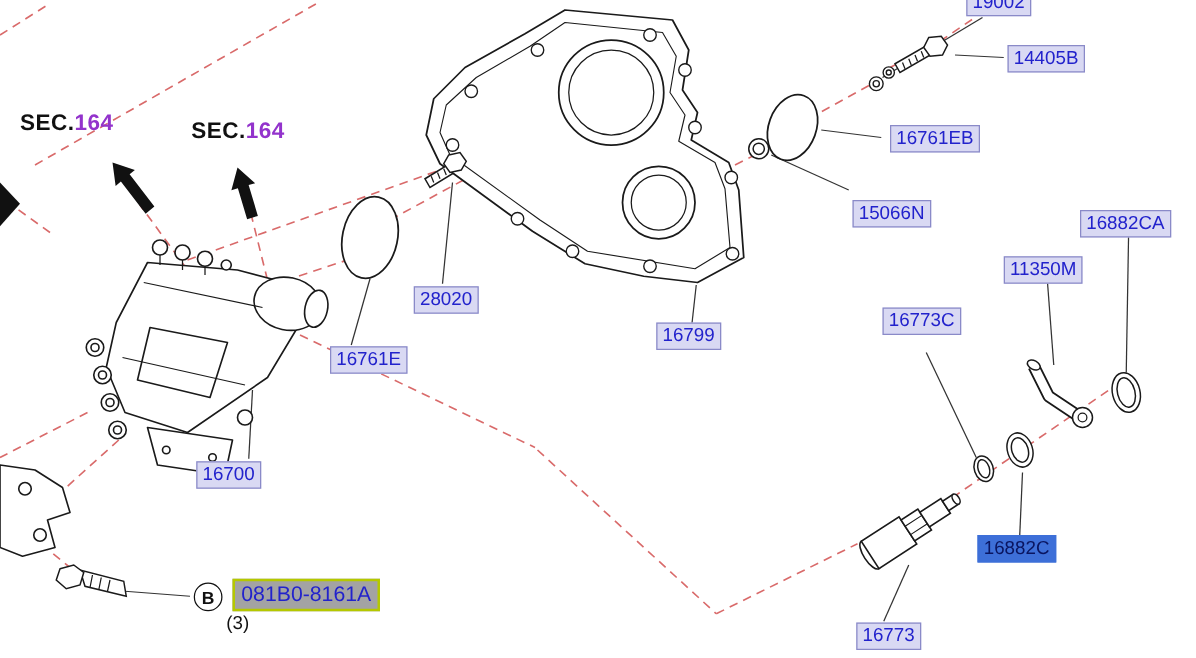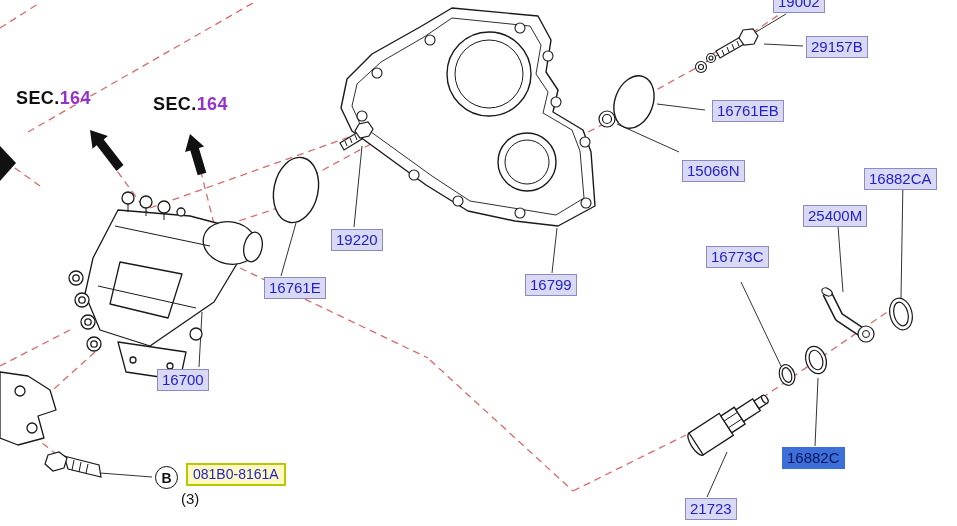--- a/index.html
+++ b/index.html
@@ -16,22 +16,22 @@
     border-color:var(--highlight-bg,#3d6fd8);
   }
   .sec { position:absolute; font-weight:bold; font-size:18px; color:#111; letter-spacing:.4px; }
   .sec .num { color:var(--sec-number-color,#9333cc); }
   .bbadge {
     position:absolute; width:23px; height:23px; border:1.6px solid #111; border-radius:50%;
     color:#111; font-weight:bold; font-size:14px; display:flex; align-items:center; justify-content:center;
     background:#fff;
   }
   .bcode {
-    position:absolute; font-size:14px; line-height:1; color:var(--label-text,#2222cc);
-    border:2px solid var(--partb-border,#b5c800); background:#fef9c3; padding:2px 5px 3px; white-space:nowrap; cursor:pointer;
+    position:absolute; font-size:17px; line-height:1; color:var(--label-text,#2222cc);
+    border:2px solid var(--partb-border,#b5c800); background:#a3a3a3; padding:2px 5px 3px; white-space:nowrap; cursor:pointer;
   }
   .bqty { position:absolute; font-size:15px; color:#111; }
 </style>
 </head>
 <body>
 
 <div class="stage">
 
   <svg class="art" width="957" height="526" viewBox="0 0 957 526">
 
@@ -203,30 +203,30 @@
       <polygon points="123.5,165.1 103.7,139.4 107.9,135.9 90,130 92.5,148.7 96.7,145.2 116.5,170.9"></polygon>
       <polygon points="206.3,172.7 198.9,148 204.1,146.5 190,134 185.1,152.1 190.3,150.6 197.7,175.3"></polygon>
       <polygon points="0,146 16,163 0,181"></polygon>
     </g>
   </svg>
 
   <div class="sec" style="left:16px;top:88px"><span>SEC.</span><span class="num">164</span></div>
   <div class="sec" style="left:153px;top:94px"><span>SEC.</span><span class="num">164</span></div>
 
   <div class="plabel" style="left:773px;top:-9px">19002</div>
-  <div class="plabel" style="left:806px;top:36px">29157B</div>
+  <div class="plabel" style="left:806px;top:36px">14405B</div>
   <div class="plabel" style="left:712px;top:100px">16761EB</div>
   <div class="plabel" style="left:682px;top:160px">15066N</div>
   <div class="plabel" style="left:864px;top:168px">16882CA</div>
-  <div class="plabel" style="left:803px;top:205px">25400M</div>
+  <div class="plabel" style="left:803px;top:205px">11350M</div>
   <div class="plabel" style="left:706px;top:246px">16773C</div>
-  <div class="plabel" style="left:331px;top:229px">19220</div>
+  <div class="plabel" style="left:331px;top:229px">28020</div>
   <div class="plabel" style="left:264px;top:277px">16761E</div>
-  <div class="plabel" style="left:525px;top:274px">16799</div>
+  <div class="plabel" style="left:525px;top:258px">16799</div>
   <div class="plabel" style="left:157px;top:369px">16700</div>
-  <div class="plabel selected" style="left:782px;top:447px">16882C</div>
-  <div class="plabel" style="left:685px;top:498px">21723</div>
+  <div class="plabel selected" style="left:782px;top:428px">16882C</div>
+  <div class="plabel" style="left:685px;top:498px">16773</div>
 
   <div class="bbadge" style="left:155px;top:466px">B</div>
   <div class="bcode" style="left:186px;top:463px">081B0-8161A</div>
   <div class="bqty" style="left:181px;top:490px">(3)</div>
 
 </div>
 
 </body></html>

